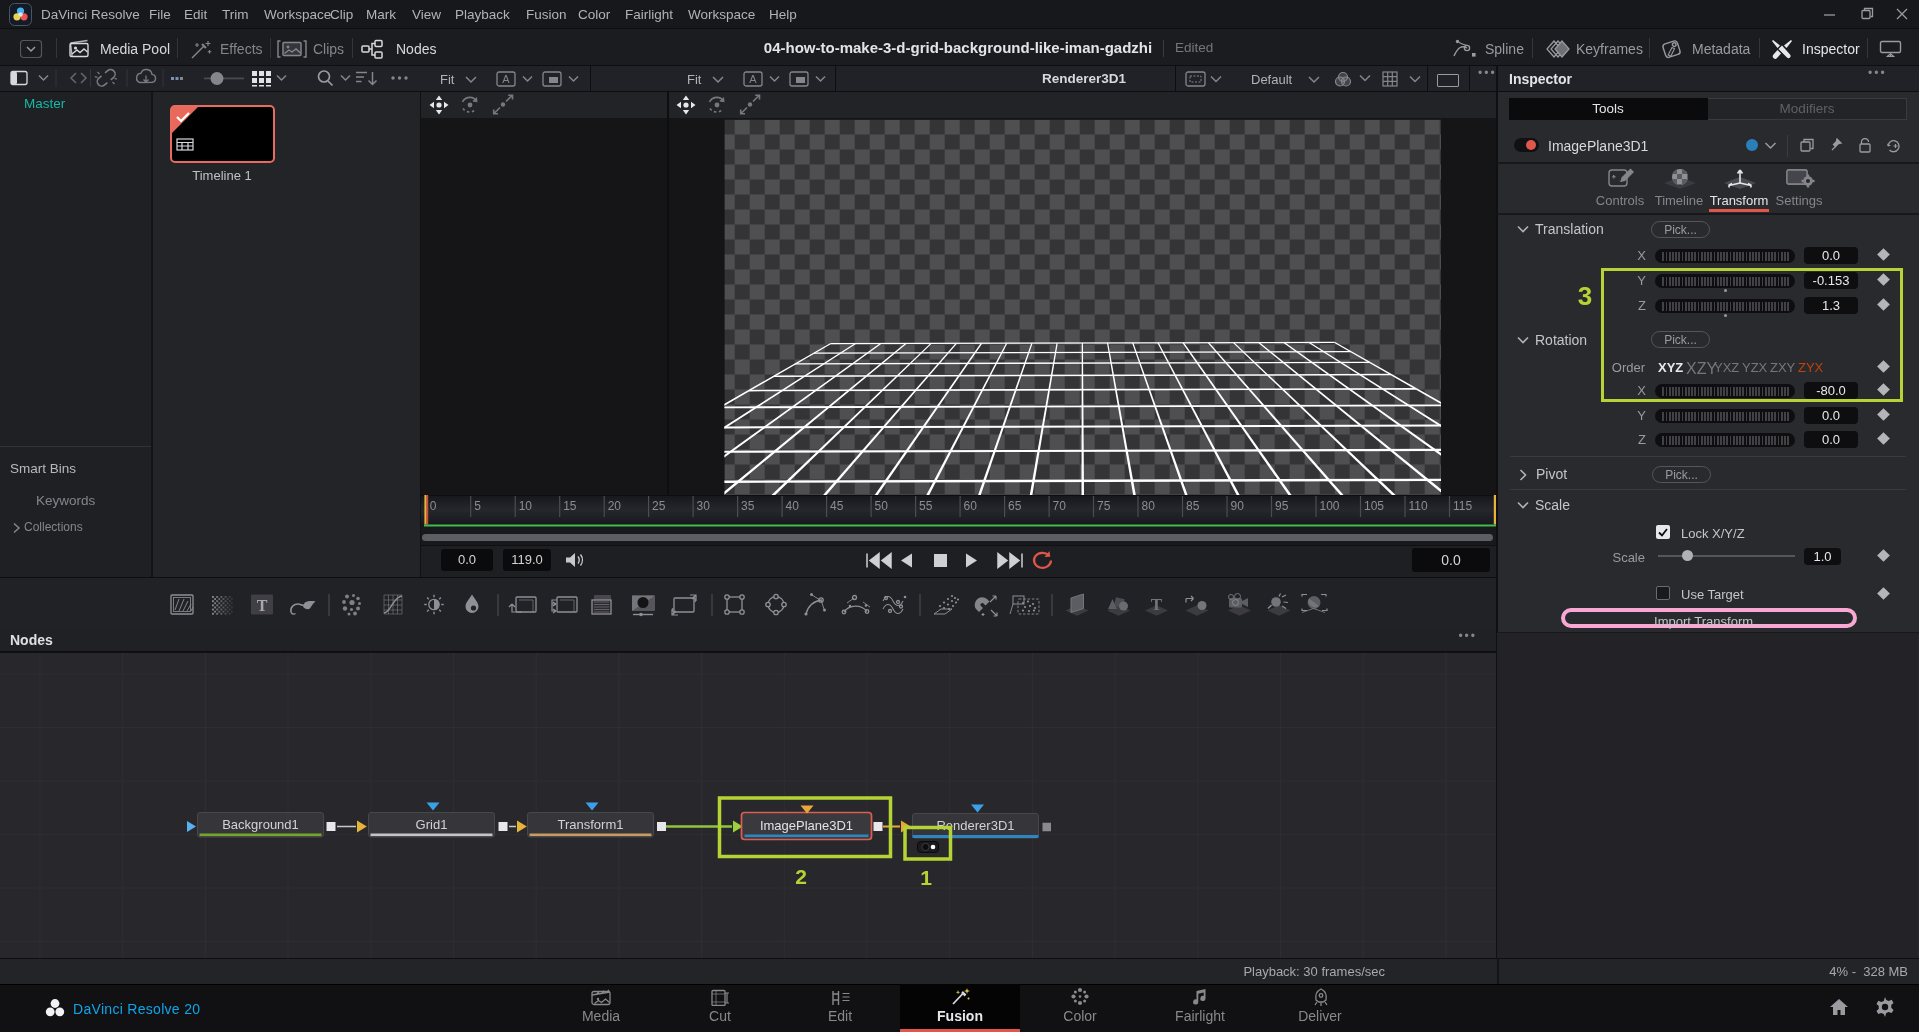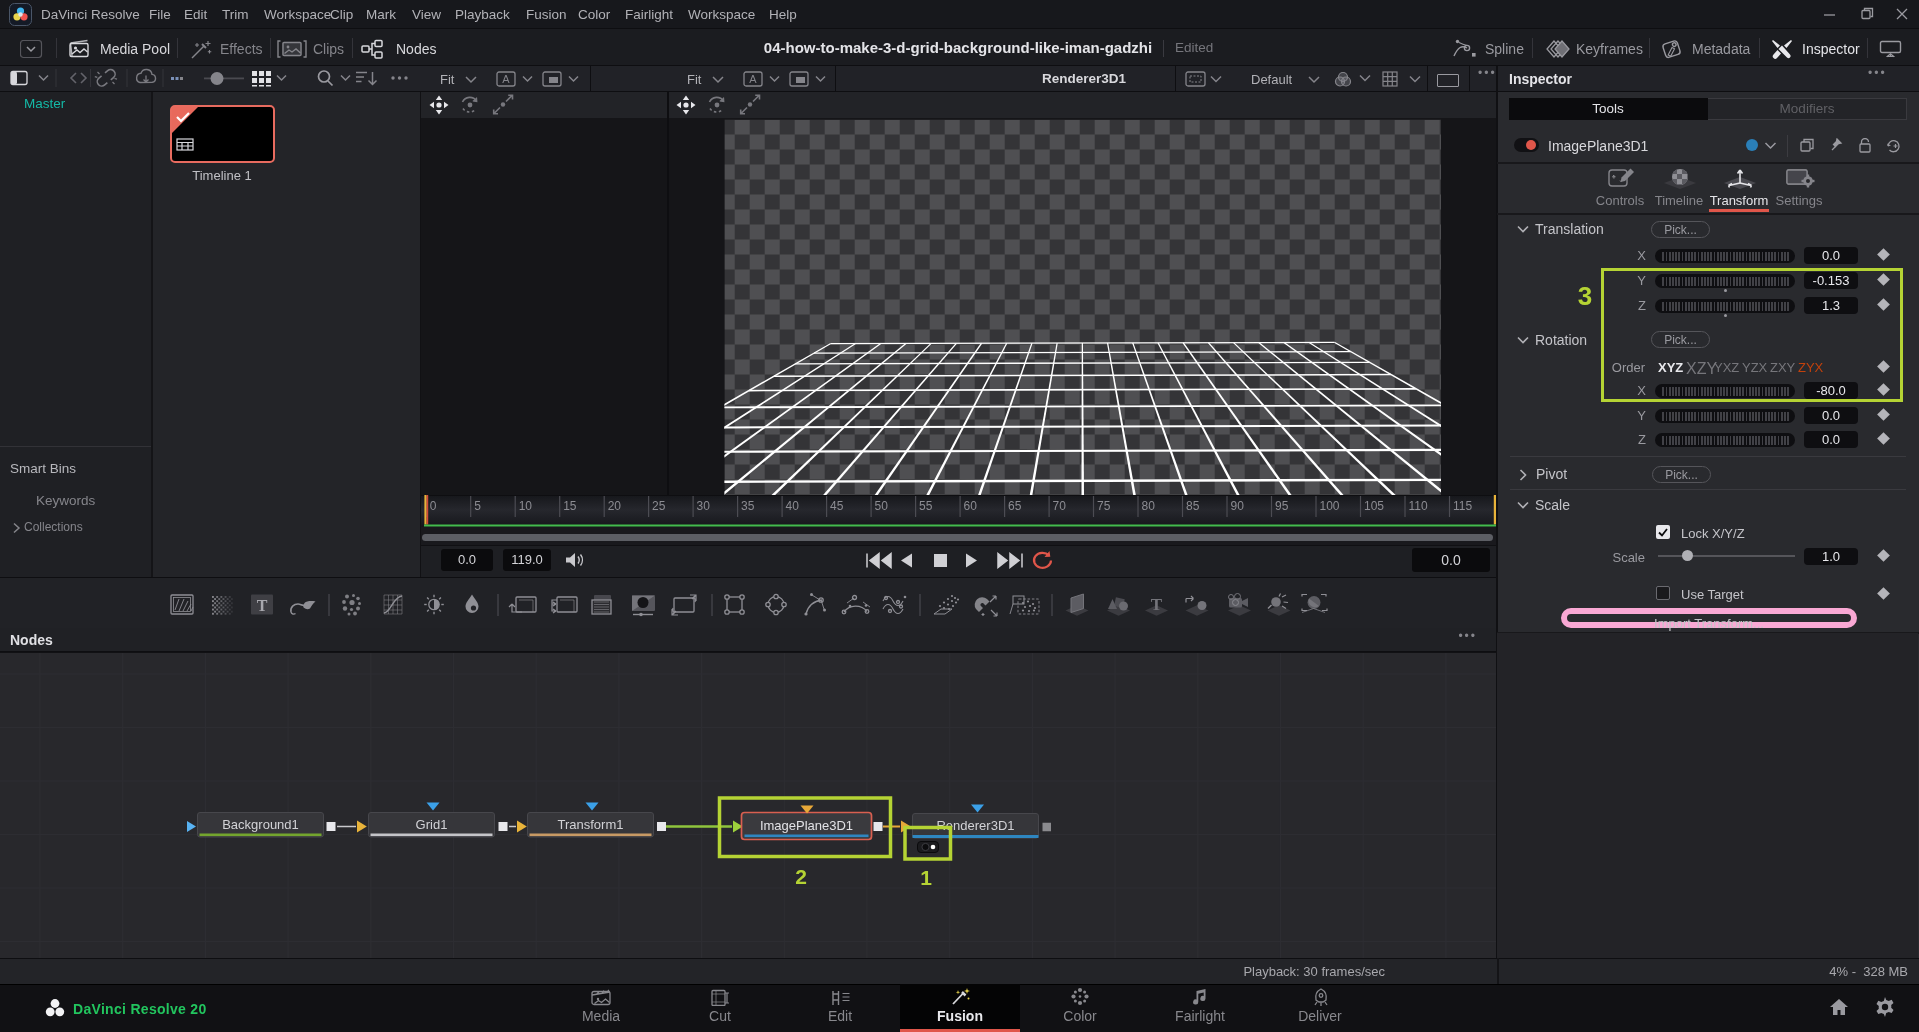--- a/index.html
+++ b/index.html
@@ -725,21 +725,21 @@
 <div class="abs" style="left:0;top:958px;width:1919px;height:26px;background:#232428;border-top:1px solid #0e0e11"></div>
 <div style="position:absolute;right:534px;top:964px;font-size:13px;color:#a8a8ad;font-weight:400;white-space:nowrap;letter-spacing:0px">Playback: 30 frames/sec</div>
 <div style="position:absolute;left:1497px;top:958px;width:1.5px;height:26px;background:#141417"></div>
 <div style="position:absolute;right:11px;top:964px;font-size:13px;color:#a8a8ad;font-weight:400;white-space:nowrap;letter-spacing:0px">4% -&nbsp; 328 MB</div>
 <div class="abs" style="left:0;top:984px;width:1919px;height:48px;background:#111114;border-top:1px solid #000"></div>
 <svg class="abs" style="left:44px;top:997px" width="24" height="22">
 <circle cx="11" cy="6.5" r="4.4" fill="#f2f2f4"></circle>
 <circle cx="6.2" cy="14.8" r="4.4" fill="#f2f2f4"></circle>
 <circle cx="15.8" cy="14.8" r="4.4" fill="#f2f2f4"></circle>
 </svg>
-<div style="position:absolute;left:73px;top:1001px;font-size:14px;color:#22c55e;font-weight:700;white-space:nowrap;letter-spacing:0.3px">DaVinci Resolve 20</div>
+<div style="position:absolute;left:73px;top:1001px;font-size:14px;color:#0ea5e9;font-weight:400;white-space:nowrap;letter-spacing:0.3px">DaVinci Resolve 20</div>
 <svg class="abs" style="left:590px;top:988px" width="22" height="18" fill="none" stroke="#88888d" stroke-width="1.3">
 <rect x="2" y="3.5" width="18" height="13" rx="2"></rect>
     <path d="M2 7 l18-3 M6.5 6.5 l2.5-3 M11.5 5.6 l2.5-3 M16.5 4.8 l2.5-3"></path>
 <circle cx="8" cy="11" r="1.2" fill="#88888d" stroke="none"></circle>
     <path d="M4.5 15.5 l4-3 3 2 4-3.5 4 3.5"></path>
   </svg>
 <div style="position:absolute;left:601px;top:1008px;transform:translateX(-50%);font-size:14px;color:#88888d;font-weight:400;white-space:nowrap;letter-spacing:0px">Media</div>
 <svg class="abs" style="left:709px;top:988px" width="22" height="18" fill="none" stroke="#88888d" stroke-width="1.3">
 <rect x="3" y="2.5" width="13" height="15" rx="1"></rect>
     <path d="M16 5 h4 M16 15 h4 M18 5 v10" stroke-width="1.2"></path>
@@ -943,21 +943,21 @@
   </svg>
 <div style="position:absolute;left:1535px;top:497px;font-size:14px;color:#c4c4c9;font-weight:400;white-space:nowrap;letter-spacing:0px">Scale</div>
 <div class="abs" style="left:1656px;top:525px;width:14px;height:14px;background:#e8e8ec;border-radius:2px"></div>
 <svg class="abs" style="left:1657px;top:526px" width="12" height="12">
     <path d="M2 6.5 l3 3 5-6.5" fill="none" stroke="#0b0b0d" stroke-width="1.8"></path>
   </svg>
 <div style="position:absolute;left:1681px;top:526px;font-size:13px;color:#c4c4c9;font-weight:400;white-space:nowrap;letter-spacing:0px">Lock X/Y/Z</div>
 <div style="position:absolute;right:274px;top:550px;font-size:13px;color:#9a9aa0;font-weight:400;white-space:nowrap;letter-spacing:0px">Scale</div>
 <div class="abs" style="left:1658px;top:555px;width:137px;height:2px;background:#55555a"></div>
 <div class="abs" style="left:1682px;top:550px;width:11px;height:11px;border-radius:50%;background:#b0b0b5"></div>
-<div class="abs" style="left:1804px;top:548px;width:54px;height:17px;background:#0e0e11;border-radius:4px;color:#e8e8ec;font-size:13px;text-align:center;line-height:17px">1.0</div>
+<div class="abs" style="left:1804px;top:548px;width:37px;height:17px;background:#0e0e11;border-radius:4px;color:#e8e8ec;font-size:13px;text-align:center;line-height:17px">1.0</div>
 <div class="abs" style="left:1879px;top:551px;width:9px;height:9px;background:#b4b4b9;transform:rotate(45deg)"></div>
 <div class="abs" style="left:1656px;top:586px;width:14px;height:14px;background:#1a1a1d;border:1px solid #6a6a70;border-radius:2px"></div>
 <div style="position:absolute;left:1681px;top:587px;font-size:13px;color:#c4c4c9;font-weight:400;white-space:nowrap;letter-spacing:0px">Use Target</div>
 <div class="abs" style="left:1879px;top:589px;width:9px;height:9px;background:#b4b4b9;transform:rotate(45deg)"></div>
-<div class="abs" style="left:1561px;top:608px;width:296px;height:20px;border:6px solid #f9a8d4;border-radius:10px;color:#c4c4c9;font-size:13px;text-align:center;line-height:19px">Import Transform...</div>
+<div class="abs" style="left:1561px;top:608px;width:296px;height:20px;border:4px solid #f9a8d4;border-radius:10px;color:#c4c4c9;font-size:13px;text-align:center;line-height:19px">Import Transform...</div>
 <div style="position:absolute;left:1497px;top:632px;width:422px;height:1.5px;background:#18181b"></div>
 <div class="abs" style="left:1497px;top:633px;width:421px;height:325px;background:#232327"></div>
 <div class="abs" style="left:1601px;top:268px;width:302px;height:134px;border:3.5px solid #b5d334"></div>
 <div style="position:absolute;left:1585px;top:281px;transform:translateX(-50%);font-size:26px;color:#b5d334;font-weight:700;white-space:nowrap;letter-spacing:0px">3</div>
 </body></html>

